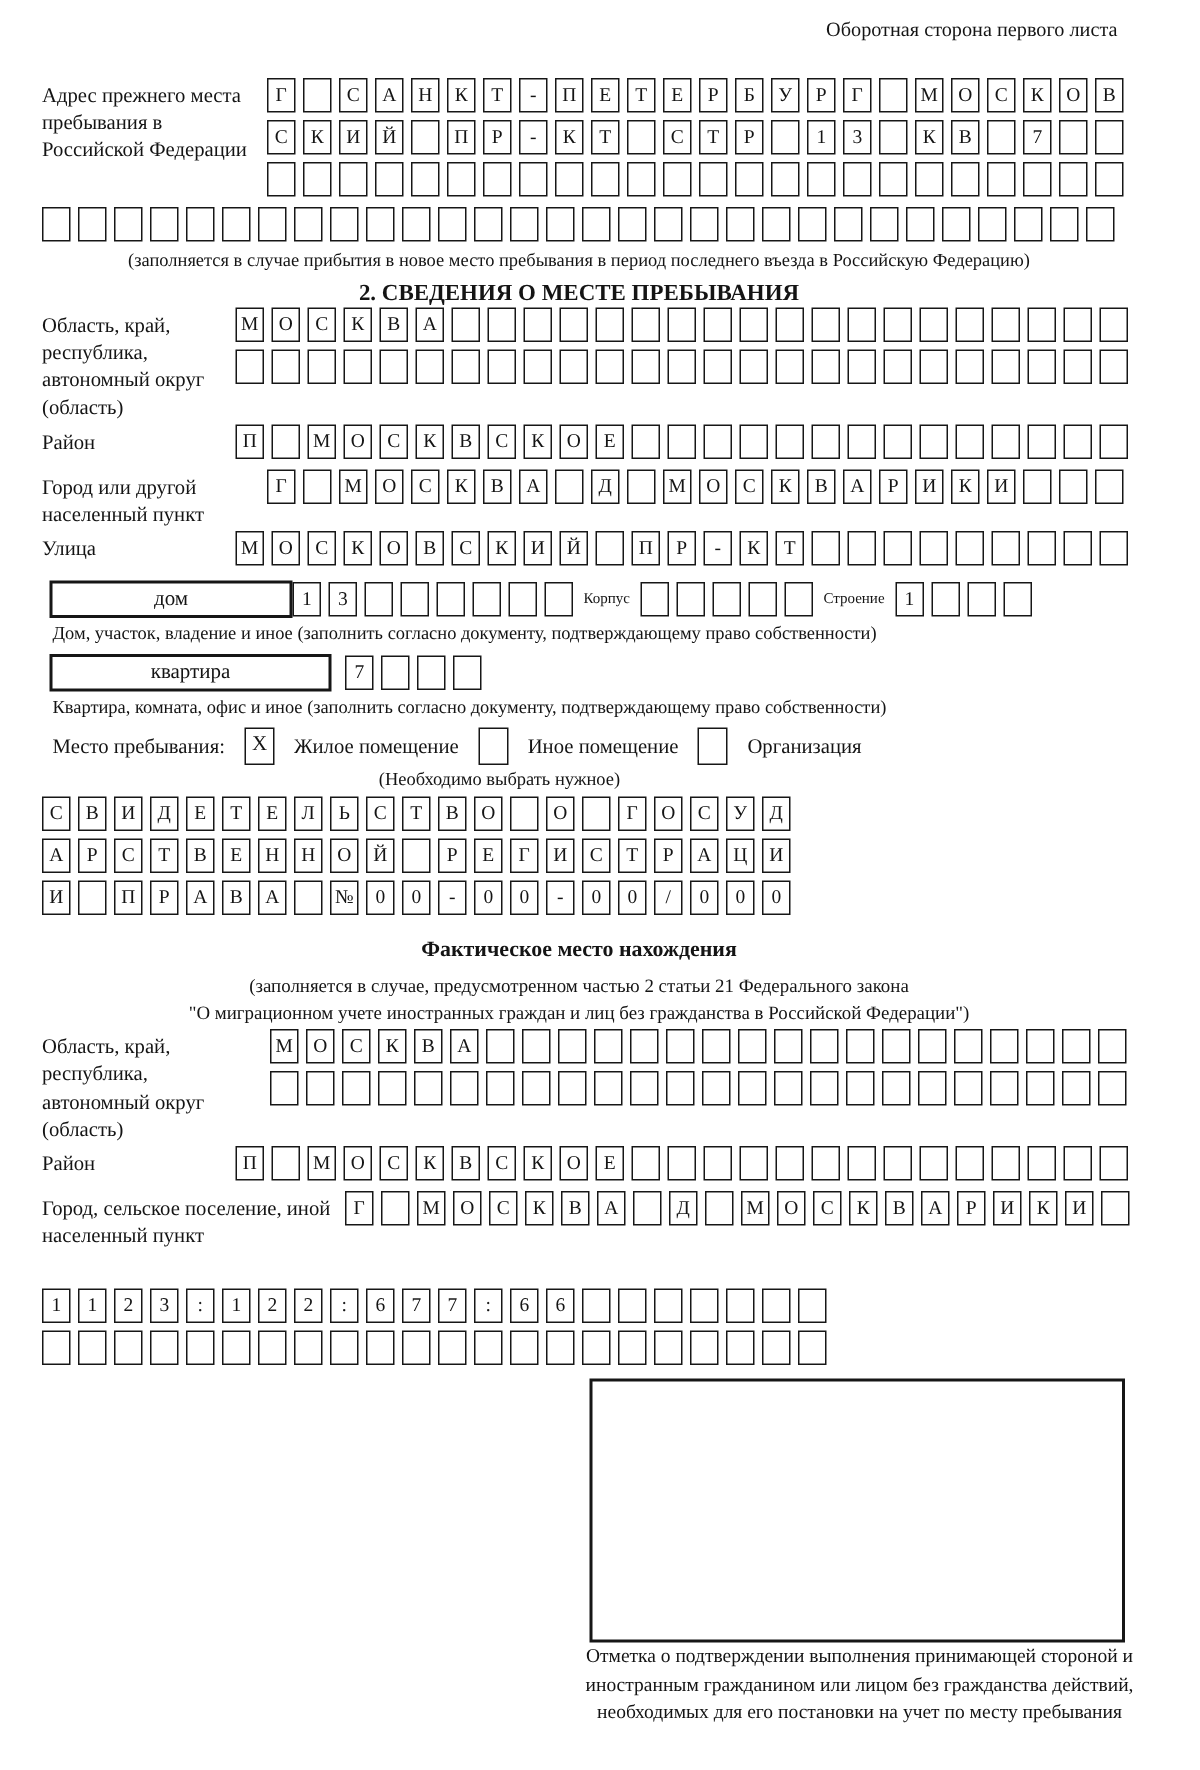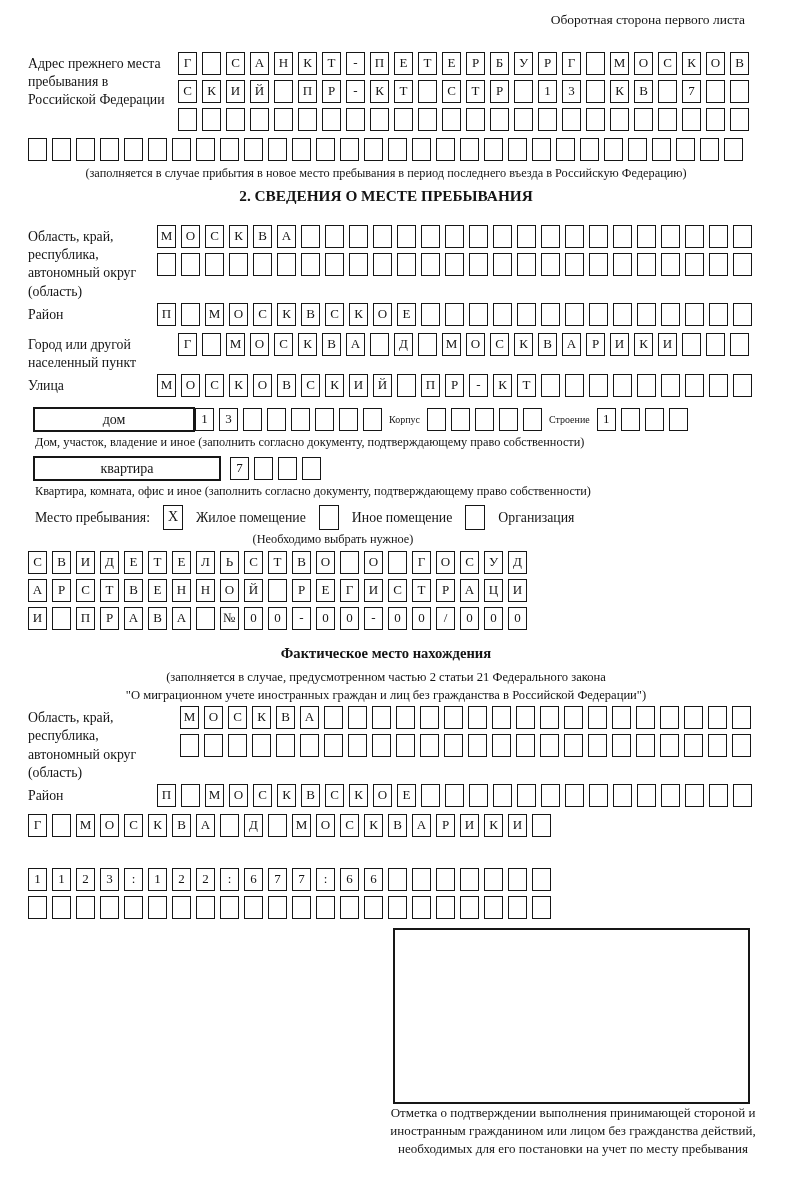--- a/index.html
+++ b/index.html
@@ -17,21 +17,21 @@
   .w152{ width:152px; } .w202{ width:202px; }
   .brow { display:flex; height:23px; margin-bottom:5px; white-space:nowrap; }
   .cell {
     flex:0 0 auto; width:19px; height:23px; margin-right:5px;
     border:1.8px solid #161616; text-align:center;
     font-size:13px; line-height:19px; display:inline-block;
   }
   .caption { font-size:12.3px; margin:1px 0 6px; }
   .left-cap { margin-left:7px; }
   .center { text-align:center; margin-right:56px;font-family:Liberation Serif, serif; }
-  .sec-title { font-weight:bold; text-align:center; font-size:15.3px; margin:4px 56px 20px 0; }
+  .sec-title { font-weight:bold; text-align:center; font-size:15.3px; margin:4px 56px 0 0; }
   .sub-title { font-weight:bold; text-align:center; font-size:14.6px; margin:10px 56px 8px 0; }
   .widebox { border:2px solid #161616; height:25px; text-align:center; line-height:21px; font-size:14px; flex:0 0 auto; }
   .house-row { display:flex; align-items:flex-start; margin:5px 0 3px 5px; }
   .house-row .brow { margin-bottom:0; margin-top:1px; }
   .hbox { width:162px; margin-right:0; }
   .abox { width:188px; margin-right:9px; }
   .inline-label { font-size:10px; line-height:25px; margin:0 7px 0 2px; flex:0 0 auto; }
   .stay-row { display:flex; align-items:center; margin:6px 0 2px 7px; font-size:13.8px; }
   .chk { width:20px; height:25px; border:1.9px solid #161616; text-align:center; line-height:21px; font-size:14px; margin:0 13px; flex:0 0 auto; }
   .stay-cap { font-size:12.3px; width:610px; text-align:center; margin-top:1px; margin-bottom:4px; }
@@ -530,20 +530,21 @@
       <span class="cell"></span>
       <span class="cell"></span>
       <span class="cell"></span>
       <span class="cell"></span>
       <span class="cell"></span>
       <span class="cell"></span>
     </div>
 </div>
 
 <div class="field">
+  <div class="fl w202">Город, сельское поселение, иной населенный пункт</div>
   <div class="brow">
       <span class="cell">Г</span>
       <span class="cell"></span>
       <span class="cell">М</span>
       <span class="cell">О</span>
       <span class="cell">С</span>
       <span class="cell">К</span>
       <span class="cell">В</span>
       <span class="cell">А</span>
       <span class="cell"></span>

